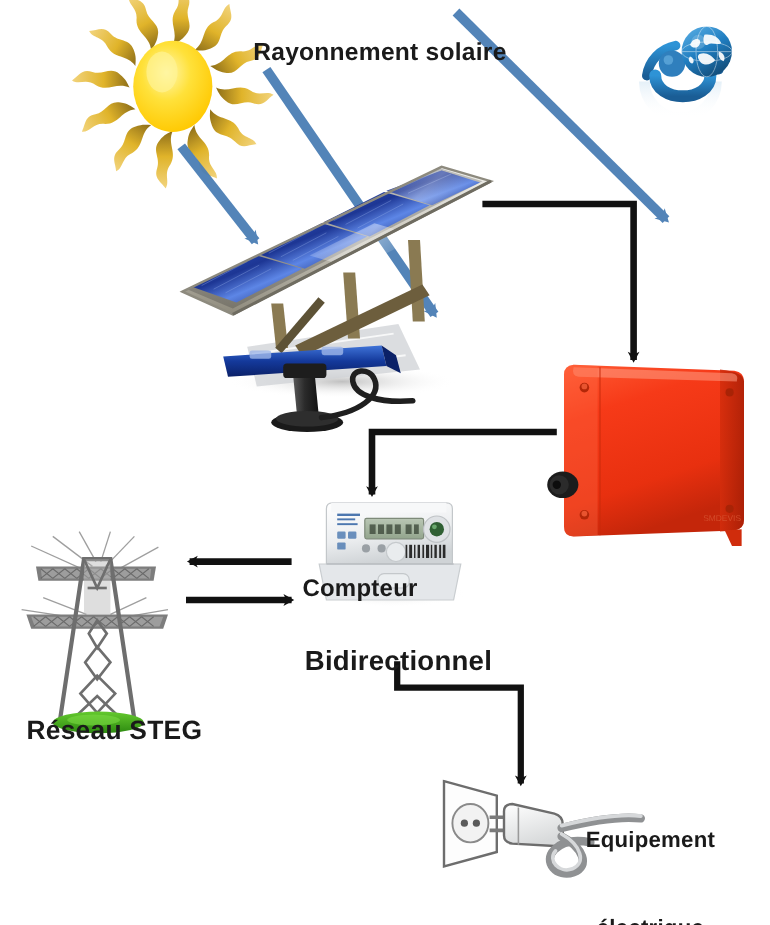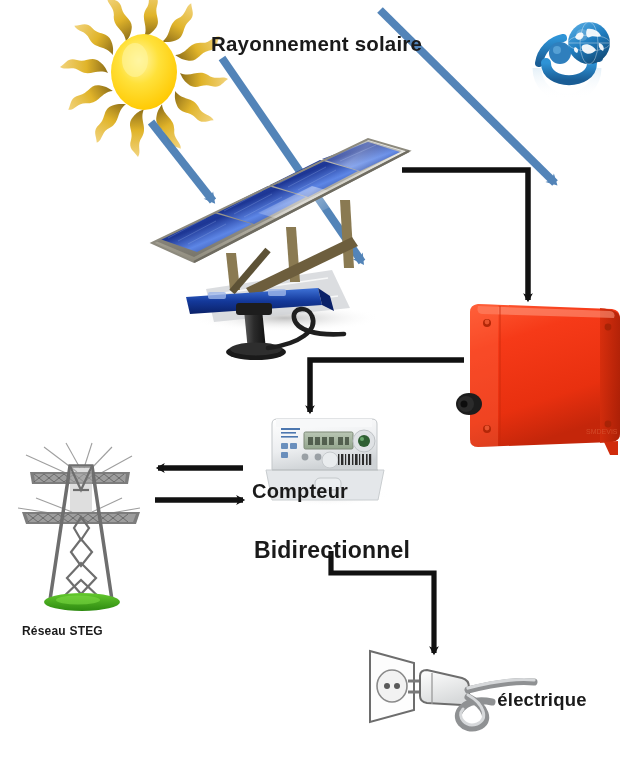--- a/index.html
+++ b/index.html
@@ -18,21 +18,21 @@
     line-height:1.18;
     white-space:pre;
     letter-spacing:.2px;
   }
 
   
   #lbl-rayonnement{left:211px;top:32px;font-size:20.5px;}
   #lbl-panneaux{left:33px;top:222px;font-size:19.5px;text-align:center;width:148px;}
   #lbl-compteur{left:252px;top:480px;font-size:20px;width:160px;}
   #lbl-bidirectionnel{left:247px;top:506px;font-size:23px;width:170px;text-align:center;margin-top:31px;}
-  #lbl-reseau{left:22px;top:624px;font-size:12px;}
+  #lbl-reseau{left:22px;top:596px;font-size:22px;}
   #lbl-equipement{left:462px;top:639px;font-size:18.5px;width:160px;text-align:center;line-height:1.32;}
 
   
   #logo{position:absolute;left:513px;top:16px;width:112px;height:104px;}
   #logo-mark{position:absolute;left:0;top:0;width:112px;height:78px;}
   #logo-text{position:absolute;left:0;top:75px;width:112px;text-align:center;
     font-size:19px;font-weight:bold;letter-spacing:.4px;}
   .lg-sm{color:#2f8fd0;}
   .lg-dev{color:#1b4f86;}
 
@@ -459,20 +459,21 @@
 
   <div class="lbl" id="lbl-rayonnement">Rayonnement solaire</div>
 
 
   <div class="lbl" id="lbl-compteur">Compteur</div>
   <div class="lbl" id="lbl-bidirectionnel">Bidirectionnel</div>
 
   <div class="lbl" id="lbl-reseau">Réseau STEG</div>
 
   <div class="lbl" id="lbl-equipement">
+    <div>Equipement</div>
     <div>électrique</div>
     
     
   </div>
 
 
   <div id="logo">
     <svg id="logo-mark" viewBox="0 0 112 78">
 
       <path d="M24,52 A30,30 0 0 0 84,52" fill="none" stroke="url(#reflGrad)" stroke-width="9" opacity=".5"></path>

